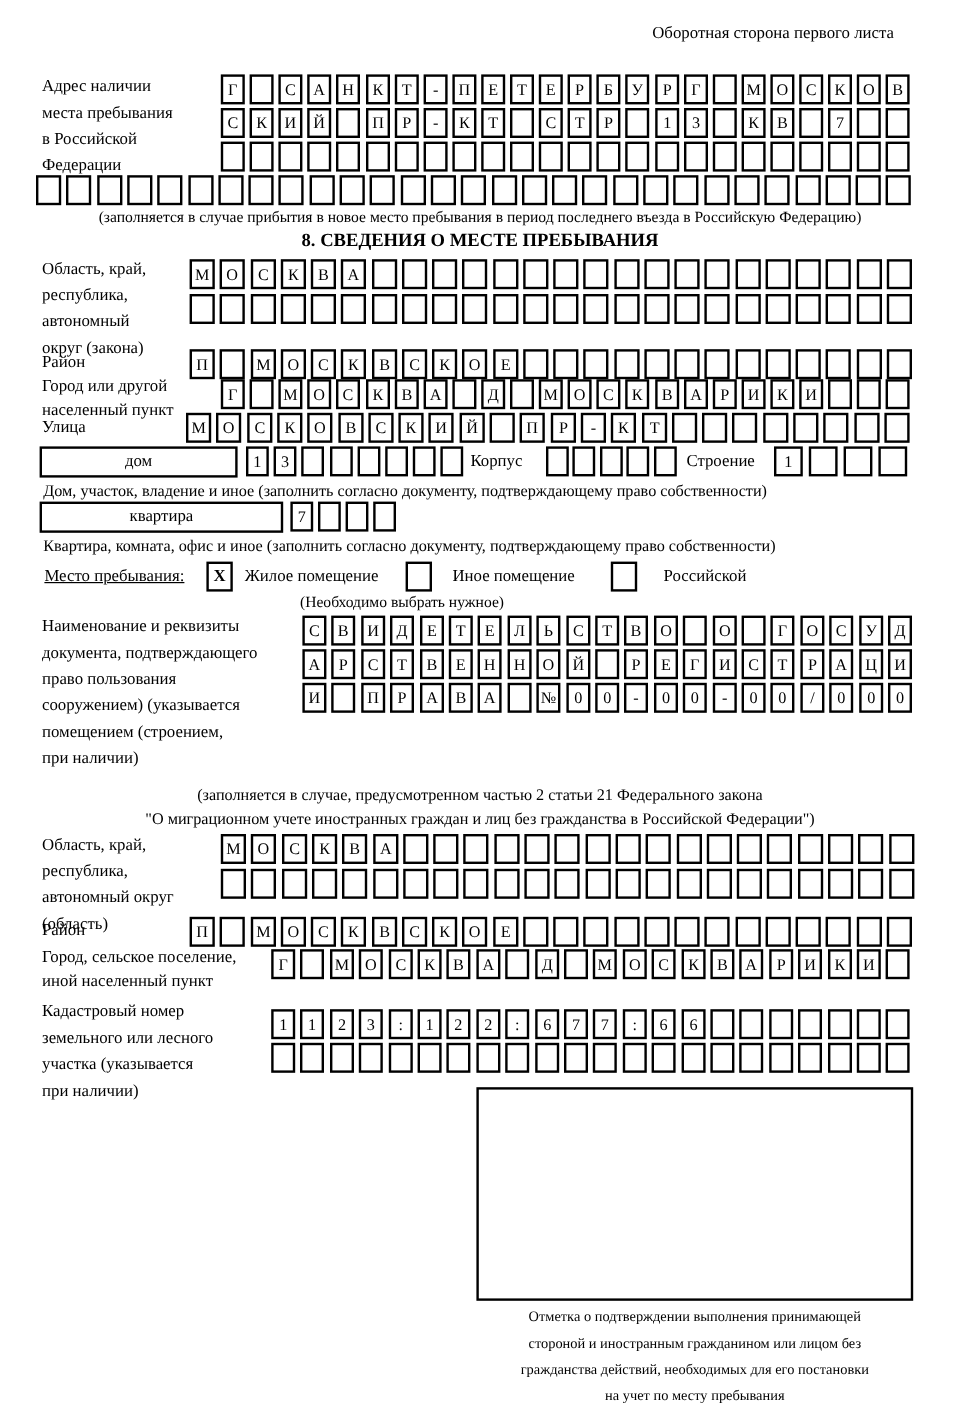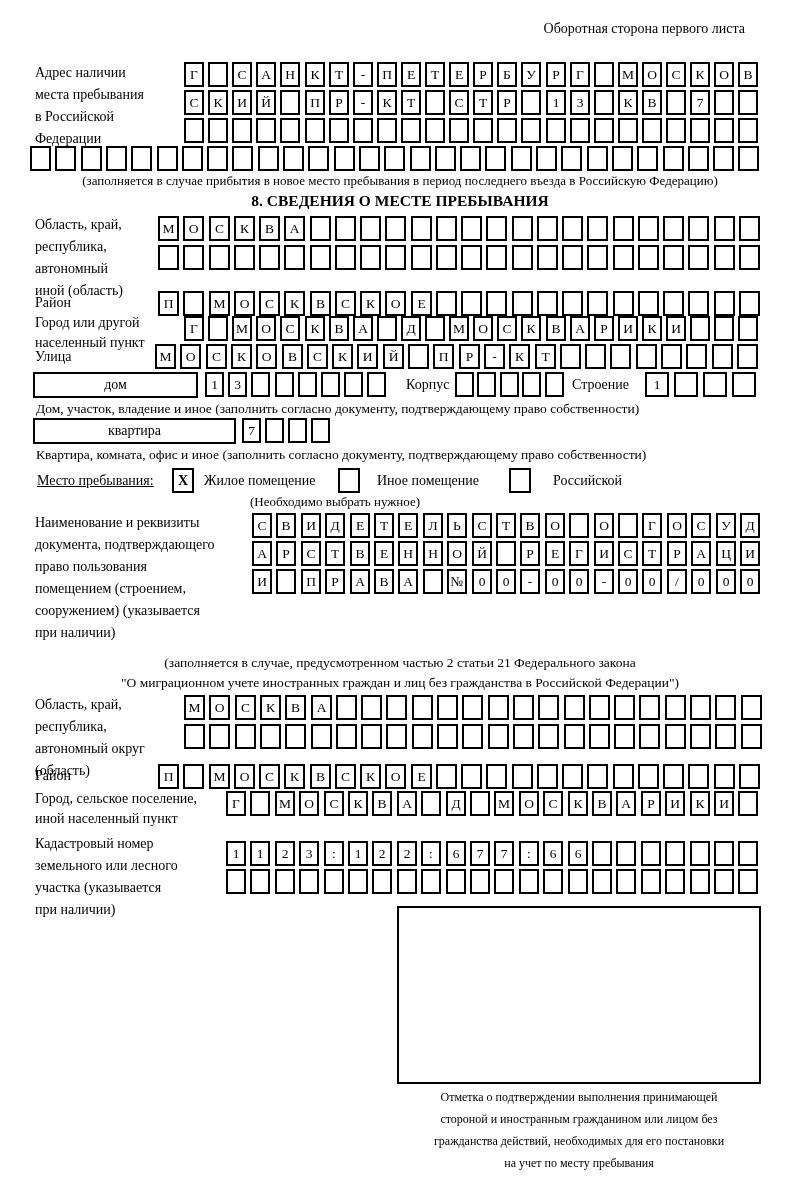--- a/index.html
+++ b/index.html
@@ -26,43 +26,43 @@
 <div id="form">
 
   <div class="abs lbl" style="left:0;top:18px;width:745px;text-align:right;">Оборотная сторона первого листа</div>
 
   <div class="abs lbl" style="left:35px;top:62px;"><div>Адрес наличии</div><div>места пребывания</div><div>в Российской</div><div>Федерации</div></div>
 
   <div class="abs note center" style="left:0;top:173px;width:800px;">(заполняется в случае прибытия в новое место пребывания в период последнего въезда в Российскую Федерацию)</div>
 
   <div class="abs bold center" style="left:0;top:192px;width:800px;font-size:15.5px;">8. СВЕДЕНИЯ О МЕСТЕ ПРЕБЫВАНИЯ</div>
 
-  <div class="abs lbl" style="left:35px;top:214px;"><div>Область, край,</div><div>республика,</div><div>автономный</div><div>иной (область)</div></div>
+  <div class="abs lbl" style="left:35px;top:214px;"><div>Область, край,</div><div>республика,</div><div>автономный</div><div>округ (закона)</div></div>
   <div class="abs lbl" style="left:35px;top:292px;">Район</div>
   <div class="abs lbl" style="left:35px;top:313px;line-height:20px;"><div>Город или другой</div><div>населенный пункт</div></div>
   <div class="abs lbl" style="left:35px;top:346px;">Улица</div>
 
   <div class="wide-box" style="left:33px;top:372px;width:165px;">дом</div>
-  <div class="inline-lbl" style="left:406px;top:372px;">Корпус</div>
+  <div class="inline-lbl" style="left:392px;top:372px;">Корпус</div>
   <div class="inline-lbl" style="left:572px;top:372px;">Строение</div>
   <div class="abs note" style="left:36px;top:401px;font-size:13.5px;">Дом, участок, владение и иное (заполнить согласно документу, подтверждающему право собственности)</div>
 
   <div class="wide-box" style="left:33px;top:418px;width:203px;">квартира</div>
   <div class="abs note" style="left:36px;top:447px;font-size:13.5px;">Квартира, комната, офис и иное (заполнить согласно документу, подтверждающему право собственности)</div>
 
   <div class="inline-lbl" style="left:37px;top:468px;text-decoration:underline;">Место пребывания:</div>
   <div class="cbx" style="left:172px;top:468px;">X</div>
   <div class="inline-lbl" style="left:204px;top:468px;">Жилое помещение</div>
   <div class="cbx" style="left:338px;top:468px;"></div>
   <div class="inline-lbl" style="left:377px;top:468px;">Иное помещение</div>
   <div class="cbx" style="left:509px;top:468px;"></div>
   <div class="inline-lbl" style="left:553px;top:468px;">Российской</div>
   <div class="abs note" style="left:200px;top:494px;width:270px;text-align:center;">(Необходимо выбрать нужное)</div>
 
-  <div class="abs lbl" style="left:35px;top:512px;"><div>Наименование и реквизиты</div><div>документа, подтверждающего</div><div>право пользования</div><div>помещением (строением,</div><div>сооружением) (указывается</div><div>при наличии)</div></div>
+  <div class="abs lbl" style="left:35px;top:512px;"><div>Наименование и реквизиты</div><div>документа, подтверждающего</div><div>право пользования</div><div>сооружением) (указывается</div><div>помещением (строением,</div><div>при наличии)</div></div>
 
   <div class="abs note center" style="left:0;top:653px;width:800px;font-size:13.5px;line-height:20px;">
       <div>(заполняется в случае, предусмотренном частью 2 статьи 21 Федерального закона</div>
       <div>"О миграционном учете иностранных граждан и лиц без гражданства в Российской Федерации")</div>
     </div>
 
   <div class="abs lbl" style="left:35px;top:694px;"><div>Область, край,</div><div>республика,</div><div>автономный округ</div><div>(область)</div></div>
   <div class="abs lbl" style="left:35px;top:765px;">Район</div>
   <div class="abs lbl" style="left:35px;top:789px;line-height:20px;"><div>Город, сельское поселение,</div><div>иной населенный пункт</div></div>
   <div class="abs lbl" style="left:35px;top:833px;"><div>Кадастровый номер</div><div>земельного или лесного</div><div>участка (указывается</div><div>при наличии)</div></div>

